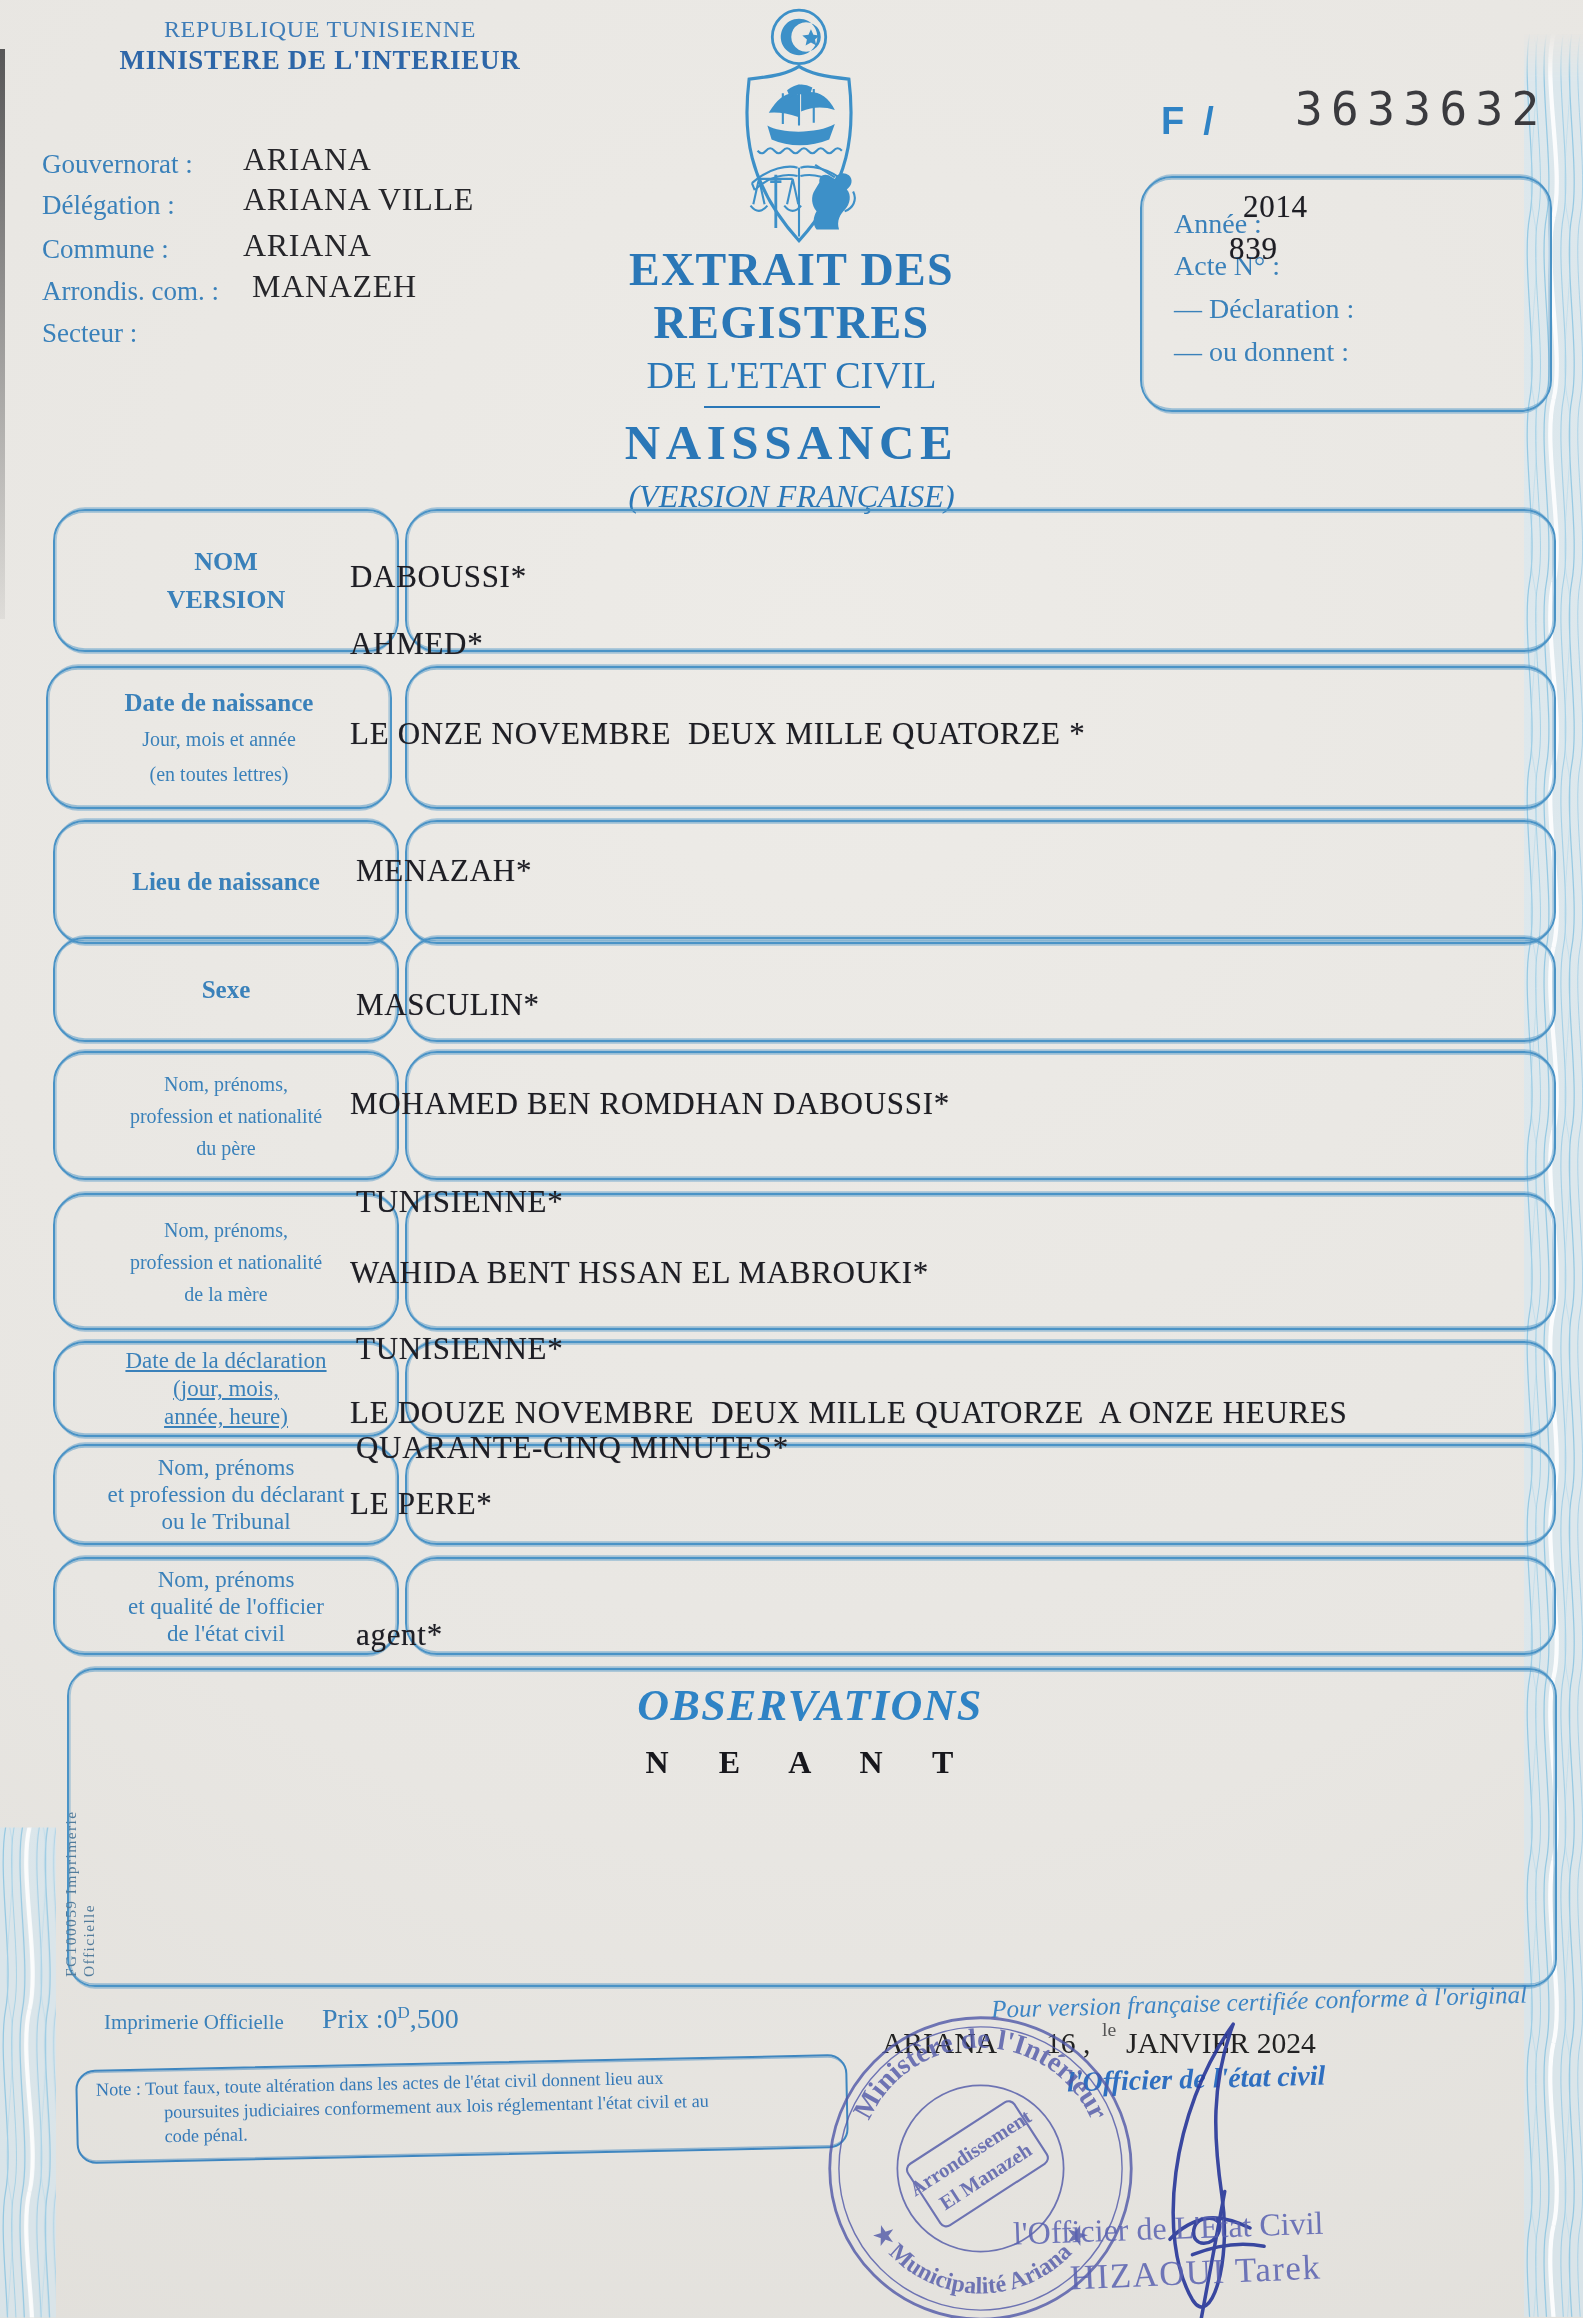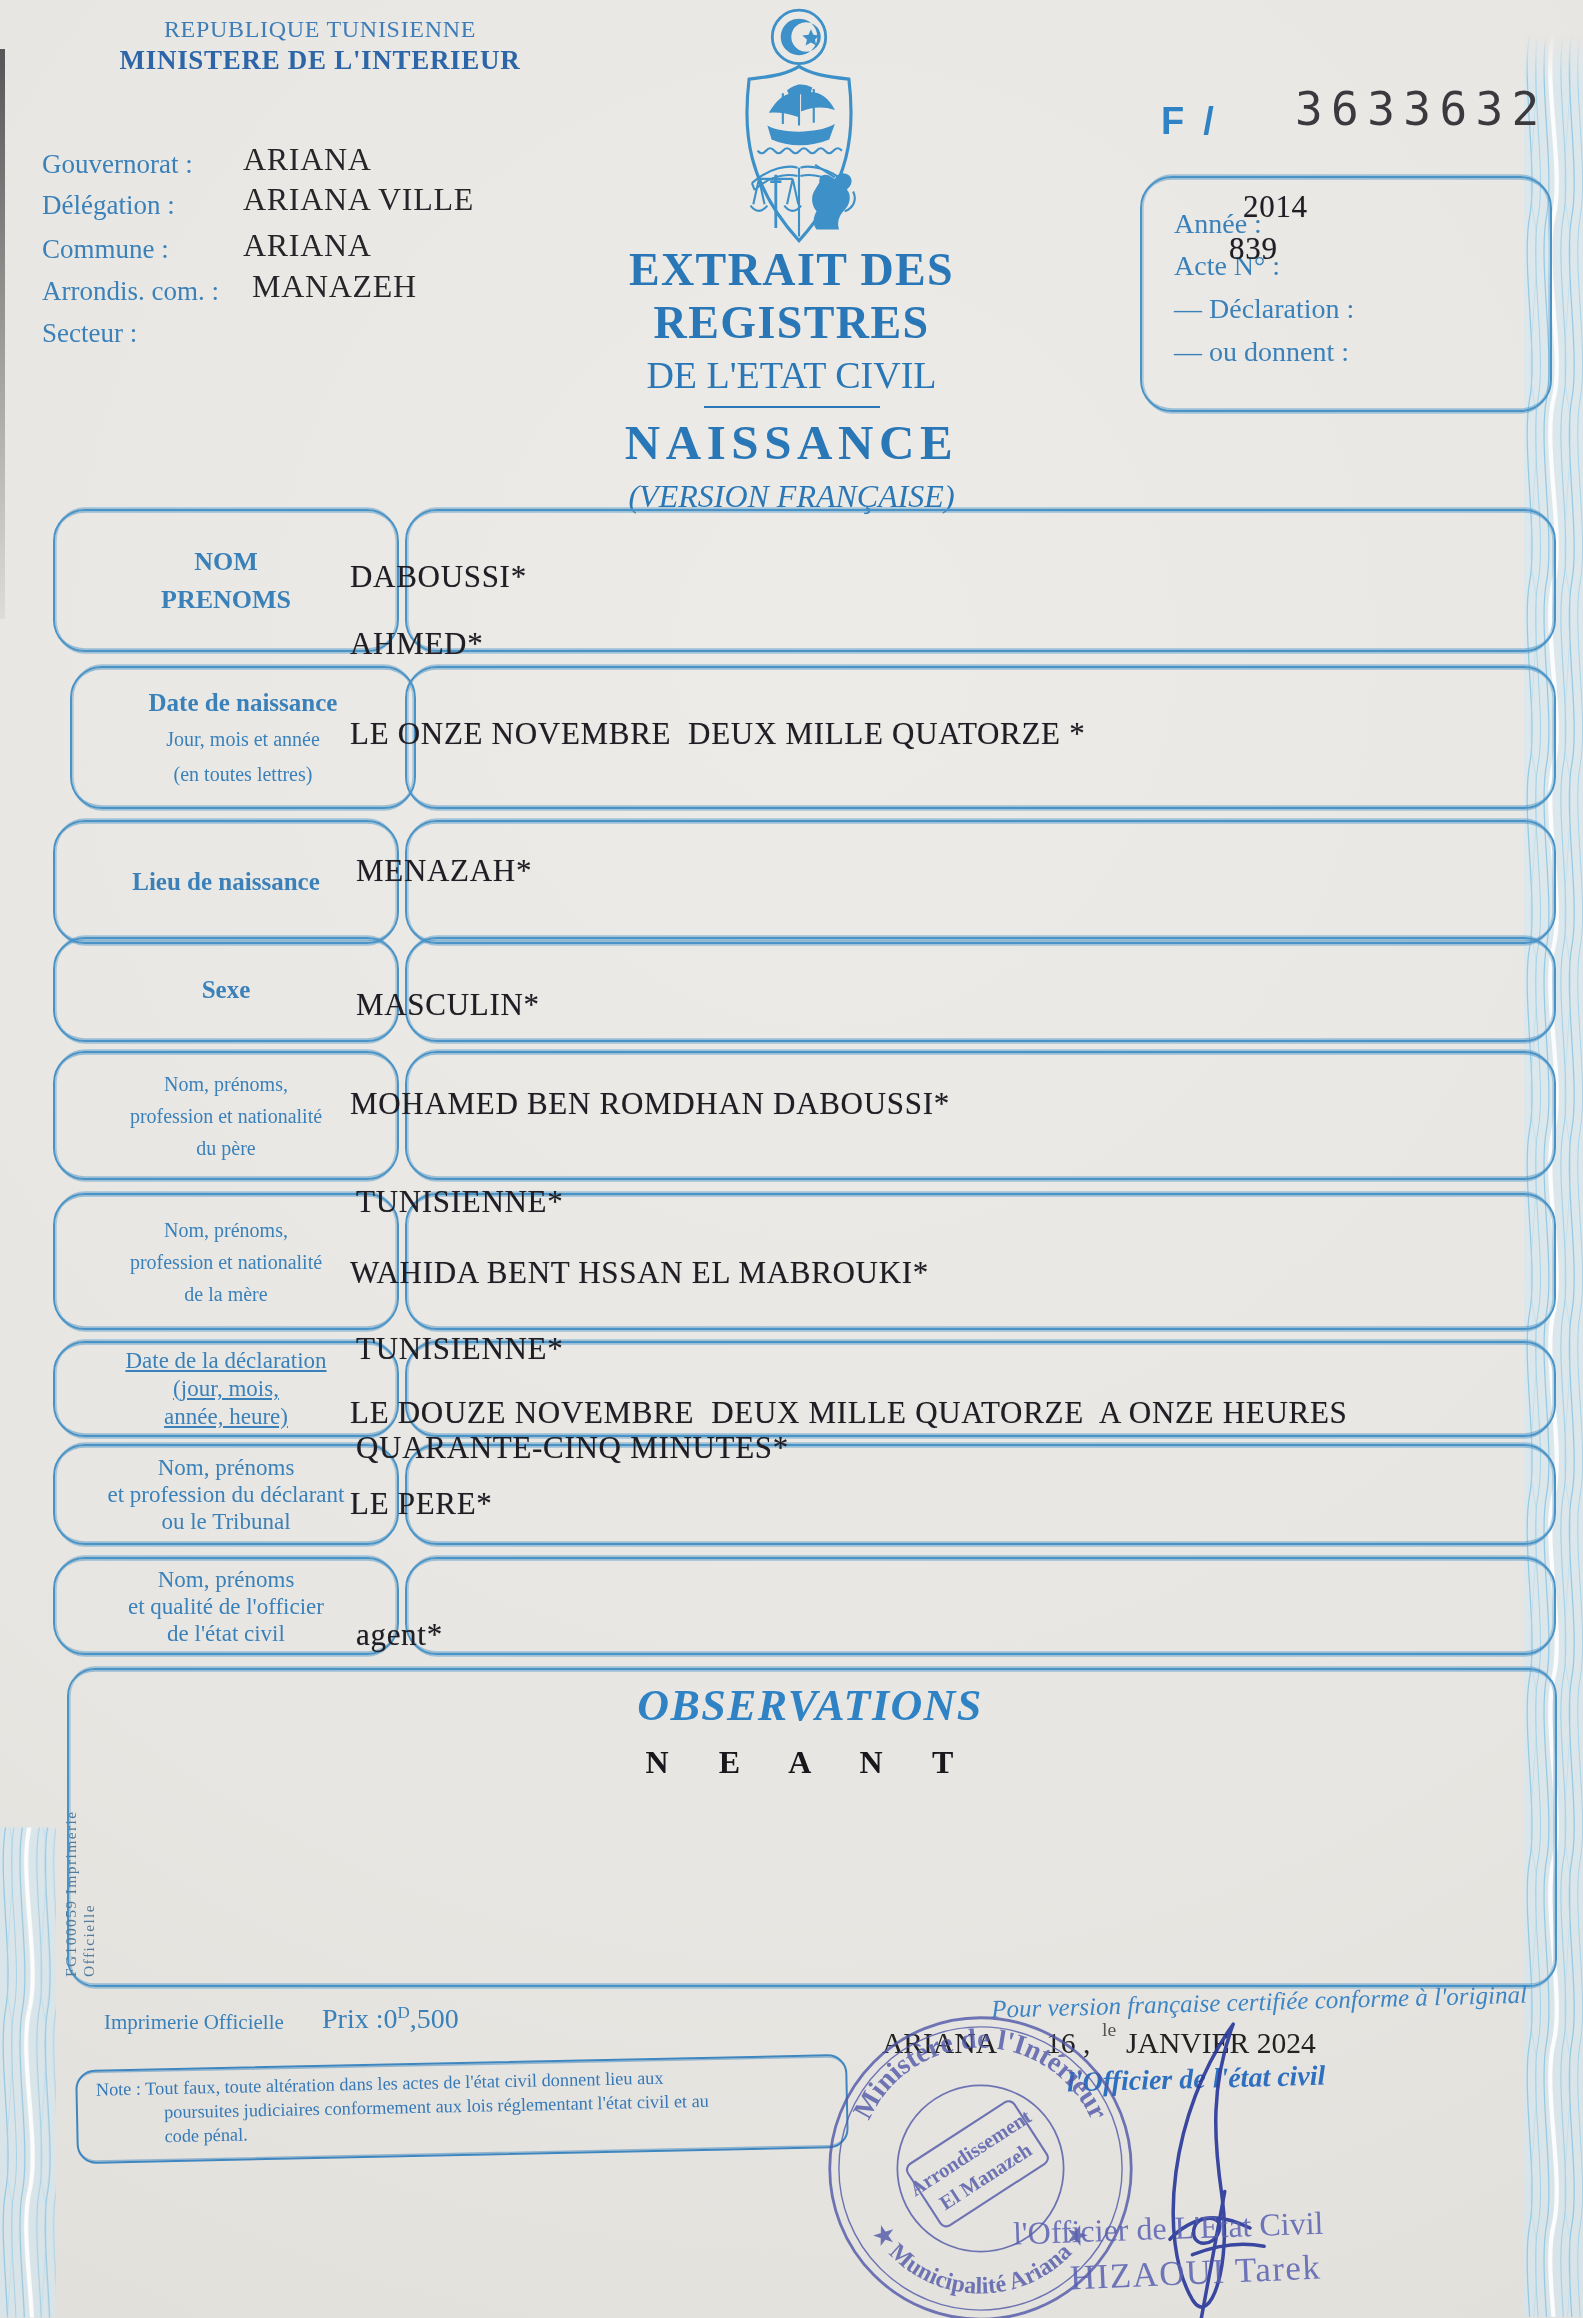--- a/index.html
+++ b/index.html
@@ -136,25 +136,25 @@
     <div class="abs acte-label" style="left:32px;top:29.6px">Année :</div>
     <div class="abs acte-label" style="left:32px;top:72px">Acte N° :</div>
     <div class="abs acte-label" style="left:32px;top:115px">— Déclaration :</div>
     <div class="abs acte-label" style="left:32px;top:158px">— ou donnent :</div>
   </div>
   <div class="abs typed" style="left:1243px;top:189px">2014</div>
   <div class="abs typed" style="left:1229px;top:231px">839</div>
 
   <div class="box lblbox" style="left:53px;top:509px;width:342px;height:139px">
     <span class="lbl lblB">NOM</span>
-    <span class="lbl lblB">PRENOMS</span>
+    <span class="lbl lblB">VERSION</span>
   </div>
   <div class="box" style="left:405px;top:509px;width:1147px;height:139px"></div>
 
-  <div class="box lblbox" style="left:70px;top:666px;width:342px;height:139px">
+  <div class="box lblbox" style="left:46px;top:666px;width:342px;height:139px">
     <span class="lbl lblB" style="font-size:25px">Date de naissance</span>
     <span class="lbl" style="line-height:35px">Jour, mois et année</span>
     <span class="lbl" style="line-height:35px">(en toutes lettres)</span>
   </div>
   <div class="box" style="left:405px;top:666px;width:1147px;height:139px"></div>
 
   <div class="box lblbox" style="left:53px;top:820px;width:342px;height:120px">
     <span class="lbl lblB" style="font-size:25px">Lieu de naissance</span>
   </div>
   <div class="box" style="left:405px;top:820px;width:1147px;height:120px"></div>

